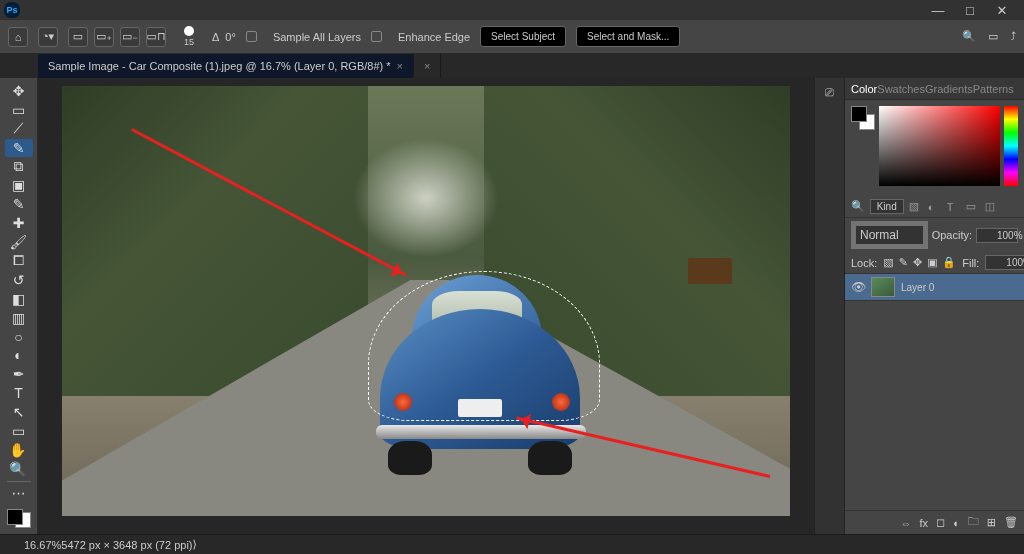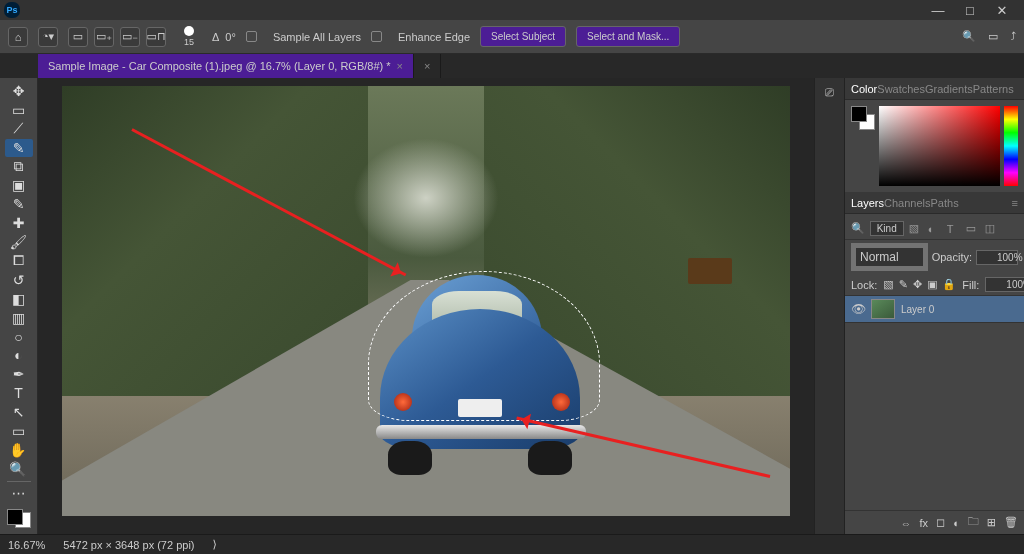--- a/index.html
+++ b/index.html
@@ -11,25 +11,25 @@
 .window-controls{margin-left:auto;display:flex;gap:8px;padding-right:6px}
 .wc{width:24px;height:16px;display:flex;align-items:center;justify-content:center;color:#ccc;font-size:13px}
 .optionsbar{height:34px;background:#454545;display:flex;align-items:center;padding:0 8px;gap:10px;border-bottom:1px solid #2a2a2a}
 .ob-group{display:flex;align-items:center;gap:6px}
 .ob-icon{width:20px;height:20px;display:flex;align-items:center;justify-content:center;border:1px solid #666;border-radius:3px;background:#3a3a3a}
 .brush-preview{width:26px;height:26px;display:flex;flex-direction:column;align-items:center;justify-content:center}
 .brush-dot{width:10px;height:10px;background:#fff;border-radius:50%}
 .brush-size{font-size:9px;color:#ccc;margin-top:1px}
 .ob-checkbox{display:flex;align-items:center;gap:16px;font-size:10px}
 .ob-check{width:11px;height:11px;border:1px solid #888;border-radius:2px}
-.ob-btn{padding:4px 10px;background:#4c1d95;border:1px solid #666;border-radius:3px;font-size:10px;cursor:pointer}
+.ob-btn{padding:4px 10px;background:#000000;border:1px solid #666;border-radius:3px;font-size:10px;cursor:pointer}
 .ob-right{margin-left:auto;display:flex;gap:12px}
 .tabbar{height:24px;background:#282828;display:flex;align-items:stretch;padding-left:38px}
 .doc-tab{display:flex;align-items:center;padding:0 10px;font-size:10px;color:#aaa;gap:6px;border-right:1px solid #1a1a1a}
-.doc-tab.active{background:#4c1d95;color:#fff}
+.doc-tab.active{background:#0f172a;color:#fff}
 .tab-close{font-size:11px;color:#888}
 .main-wrap{display:flex;height:calc(554px - 20px - 34px - 24px - 20px)}
 .toolbar{width:38px;background:#454545;display:flex;flex-direction:column;align-items:center;padding:4px 0;gap:1px;border-right:1px solid #2a2a2a}
 .tool{width:28px;height:22px;display:flex;align-items:center;justify-content:center;color:#ddd;font-size:14px;cursor:pointer;border-radius:2px}
 .tool.active{background:#2c5a8c}
 .tool-sep{height:1px;width:24px;background:#666;margin:2px 0}
 .swatch-pair{width:28px;height:28px;position:relative;margin-top:4px}
 .sw-fg{width:16px;height:16px;background:#000;border:1px solid #888;position:absolute;top:2px;left:2px;z-index:2}
 .sw-bg{width:16px;height:16px;background:#fff;border:1px solid #888;position:absolute;bottom:2px;right:2px}
 .canvas-area{flex:1;background:#262626;position:relative;overflow:hidden;display:flex;align-items:flex-start;justify-content:center;padding:8px 4px}
@@ -72,21 +72,21 @@
 .layers-controls{padding:3px 6px;display:flex;align-items:center;gap:4px;font-size:10px}
 .blend-sel{flex:1;background:#333;border:5px solid #737373;padding:2px 4px;font-size:12px;color:#ccc}
 .opac-val{width:36px;background:#333;border:1px solid #666;padding:1px 20px;font-size:10px;text-align:right}
 .lock-row{padding:3px 6px;display:flex;align-items:center;gap:6px;font-size:10px;color:#aaa}
 .lock-icons{display:flex;gap:5px}
 .layer-row{display:flex;align-items:center;height:28px;padding:0 6px;gap:6px;background:#4a6a8f;border-top:1px solid #333;border-bottom:1px solid #333}
 .layer-eye{width:14px;font-size:12px}
 .layer-thumb{width:24px;height:20px;background:linear-gradient(145deg,#5a8a5a,#3a5a3a);border:1px solid #888}
 .layer-name{font-size:10px}
 .layers-footer{height:24px;display:flex;align-items:center;justify-content:flex-end;gap:8px;padding:0 6px;border-top:1px solid #333;margin-top:auto;color:#999}
-.statusbar{height:20px;background:#282828;display:flex;align-items:center;padding:0 8px;gap:18px;font-size:10px;color:#aaa;border-top:1px solid #1a1a1a}
+.statusbar{height:20px;background:#282828;display:flex;align-items:center;padding:0 24px;font-size:10px;color:#aaa;border-top:1px solid #1a1a1a}
 .filter-row{padding:3px 6px;display:flex;align-items:center;gap:5px;font-size:10px;border-bottom:1px solid #333}
 .kind-sel{background:#333;border:1px solid #666;padding:1px 6px;font-size:10px;color:#ccc}
 .flt-icon{width:14px;font-size:11px;color:#999}
 </style>
 </head>
 <body>
 
 <div class="titlebar">
   <div class="ps-logo">Ps</div>
   <div class="window-controls">
@@ -210,26 +210,20 @@
     </div>
     <div class="color-picker">
       <div class="picker-swatches">
         <div class="sw-fg"></div>
         <div class="sw-bg"></div>
       </div>
       <div class="picker-field"></div>
       <div class="hue"></div>
     </div>
 
-    <div class="panel-head">
-      <span class="tab active">Layers</span>
-      <span class="tab">Channels</span>
-      <span class="tab">Paths</span>
-      <span class="menu-dots">≡</span>
-    </div>
     <div class="layers-body">
       <div class="filter-row">
         <span>🔍</span>
         <span class="kind-sel">Kind</span>
         <span class="flt-icon">▧</span>
         <span class="flt-icon">◐</span>
         <span class="flt-icon">T</span>
         <span class="flt-icon">▭</span>
         <span class="flt-icon">◫</span>
       </div>

